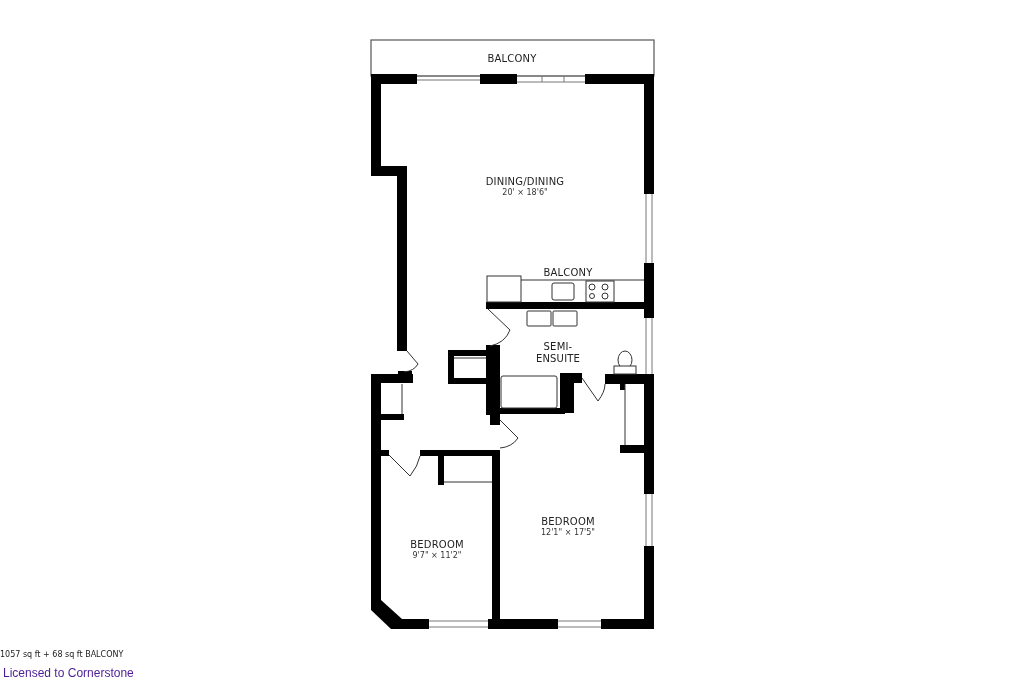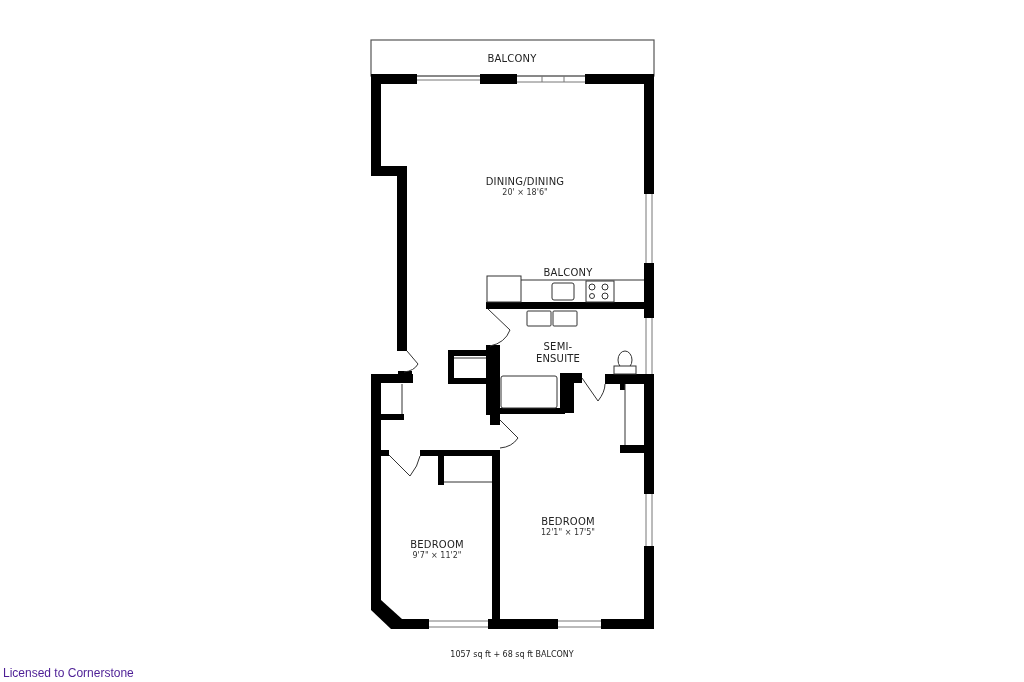--- a/index.html
+++ b/index.html
@@ -1,21 +1,21 @@
 <!DOCTYPE html>
 <html><head>
 <meta charset="utf-8">
 <style>
   html, body { margin:0; padding:0; background:#ffffff; }
   body { width:1024px; height:682px; position:relative; overflow:hidden; font-family:"Liberation Sans", sans-serif; }
   #plan { position:absolute; left:0; top:0; width:1024px; height:682px; }
   .lbl { position:absolute; text-align:center; color:#222; font-family:"DejaVu Sans", sans-serif; line-height:1.15; }
   .lbl .name { font-size:10px; letter-spacing:0.2px; }
   .lbl .dim { font-size:8px; color:#333; }
-  #footer-area { position:absolute; left:0; top:650px; width:1024px; text-align:center; font-family:"DejaVu Sans", sans-serif; font-size:8px; color:#222; }
+  #footer-area { position:absolute; left:0; top:650px; width:1024px; font-family:"DejaVu Sans", sans-serif; font-size:8px; color:#222; }
   #license { position:absolute; left:3px; top:666px; font-family:"Liberation Sans", sans-serif; font-size:12px; color:#4c1d95; }
 </style>
 </head>
 <body>
 
 <svg id="plan" viewBox="0 0 1024 682" xmlns="http://www.w3.org/2000/svg">
 
   <rect x="371" y="40" width="283" height="36" fill="none" stroke="#555" stroke-width="1.2"></rect>
 
   <g fill="#000">

